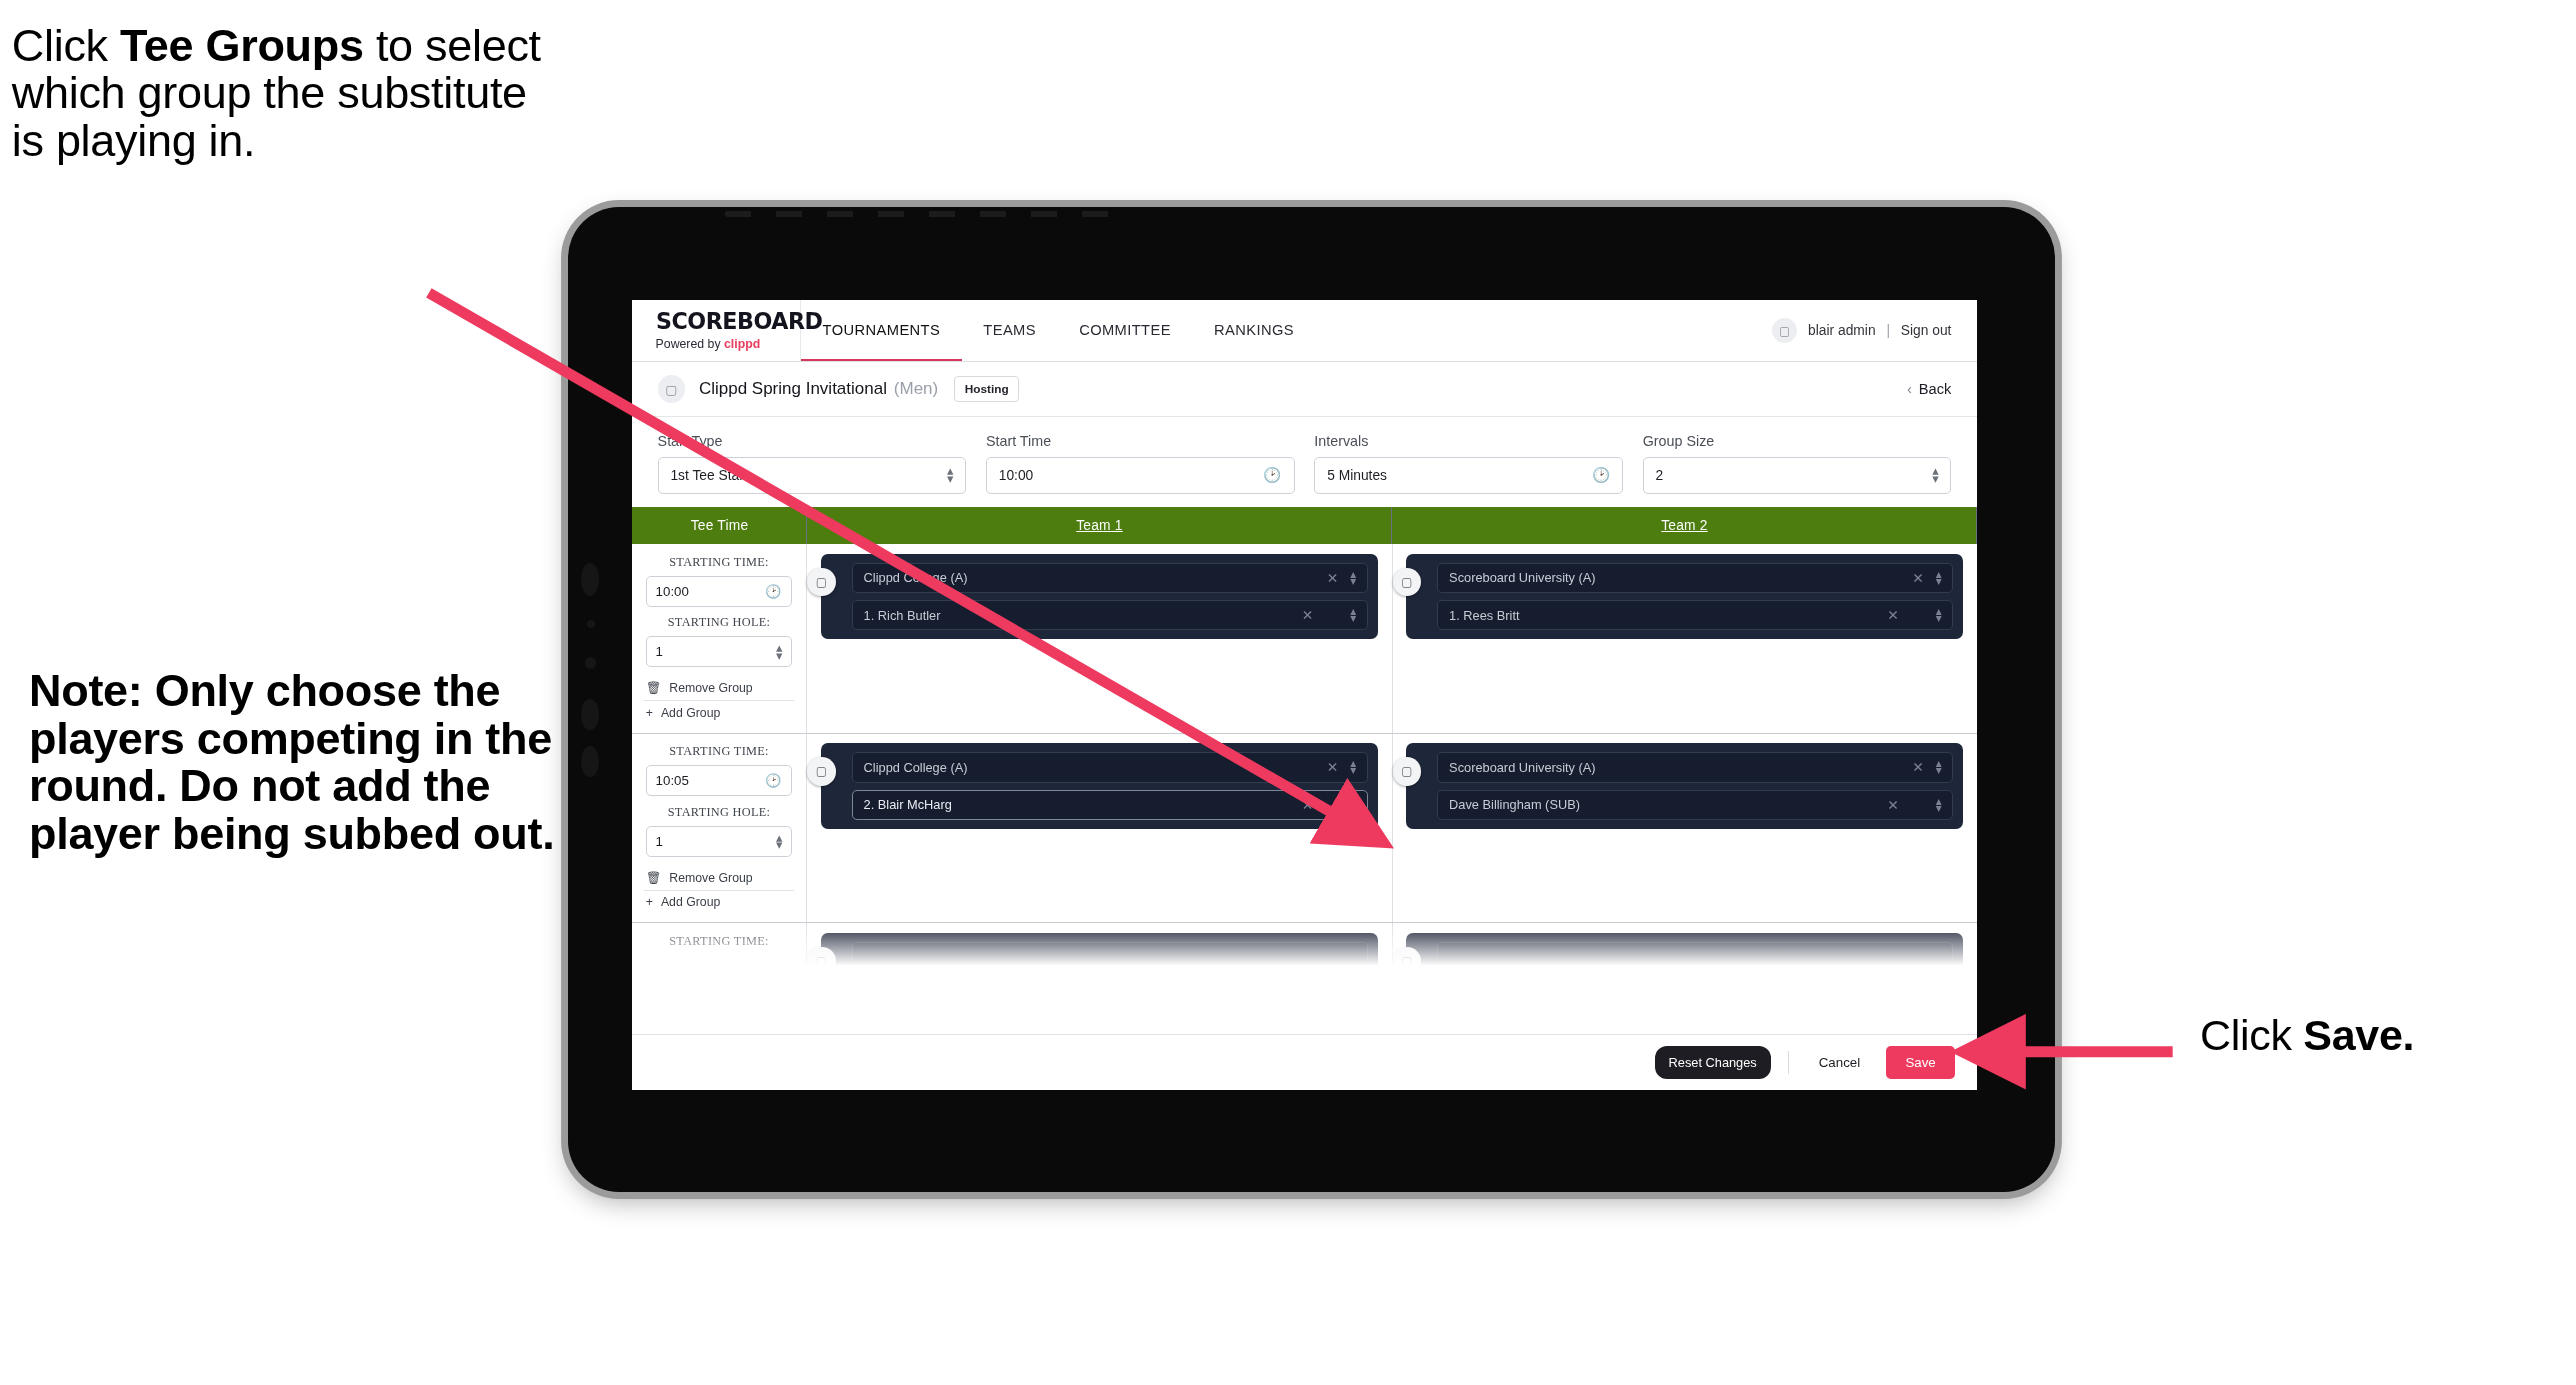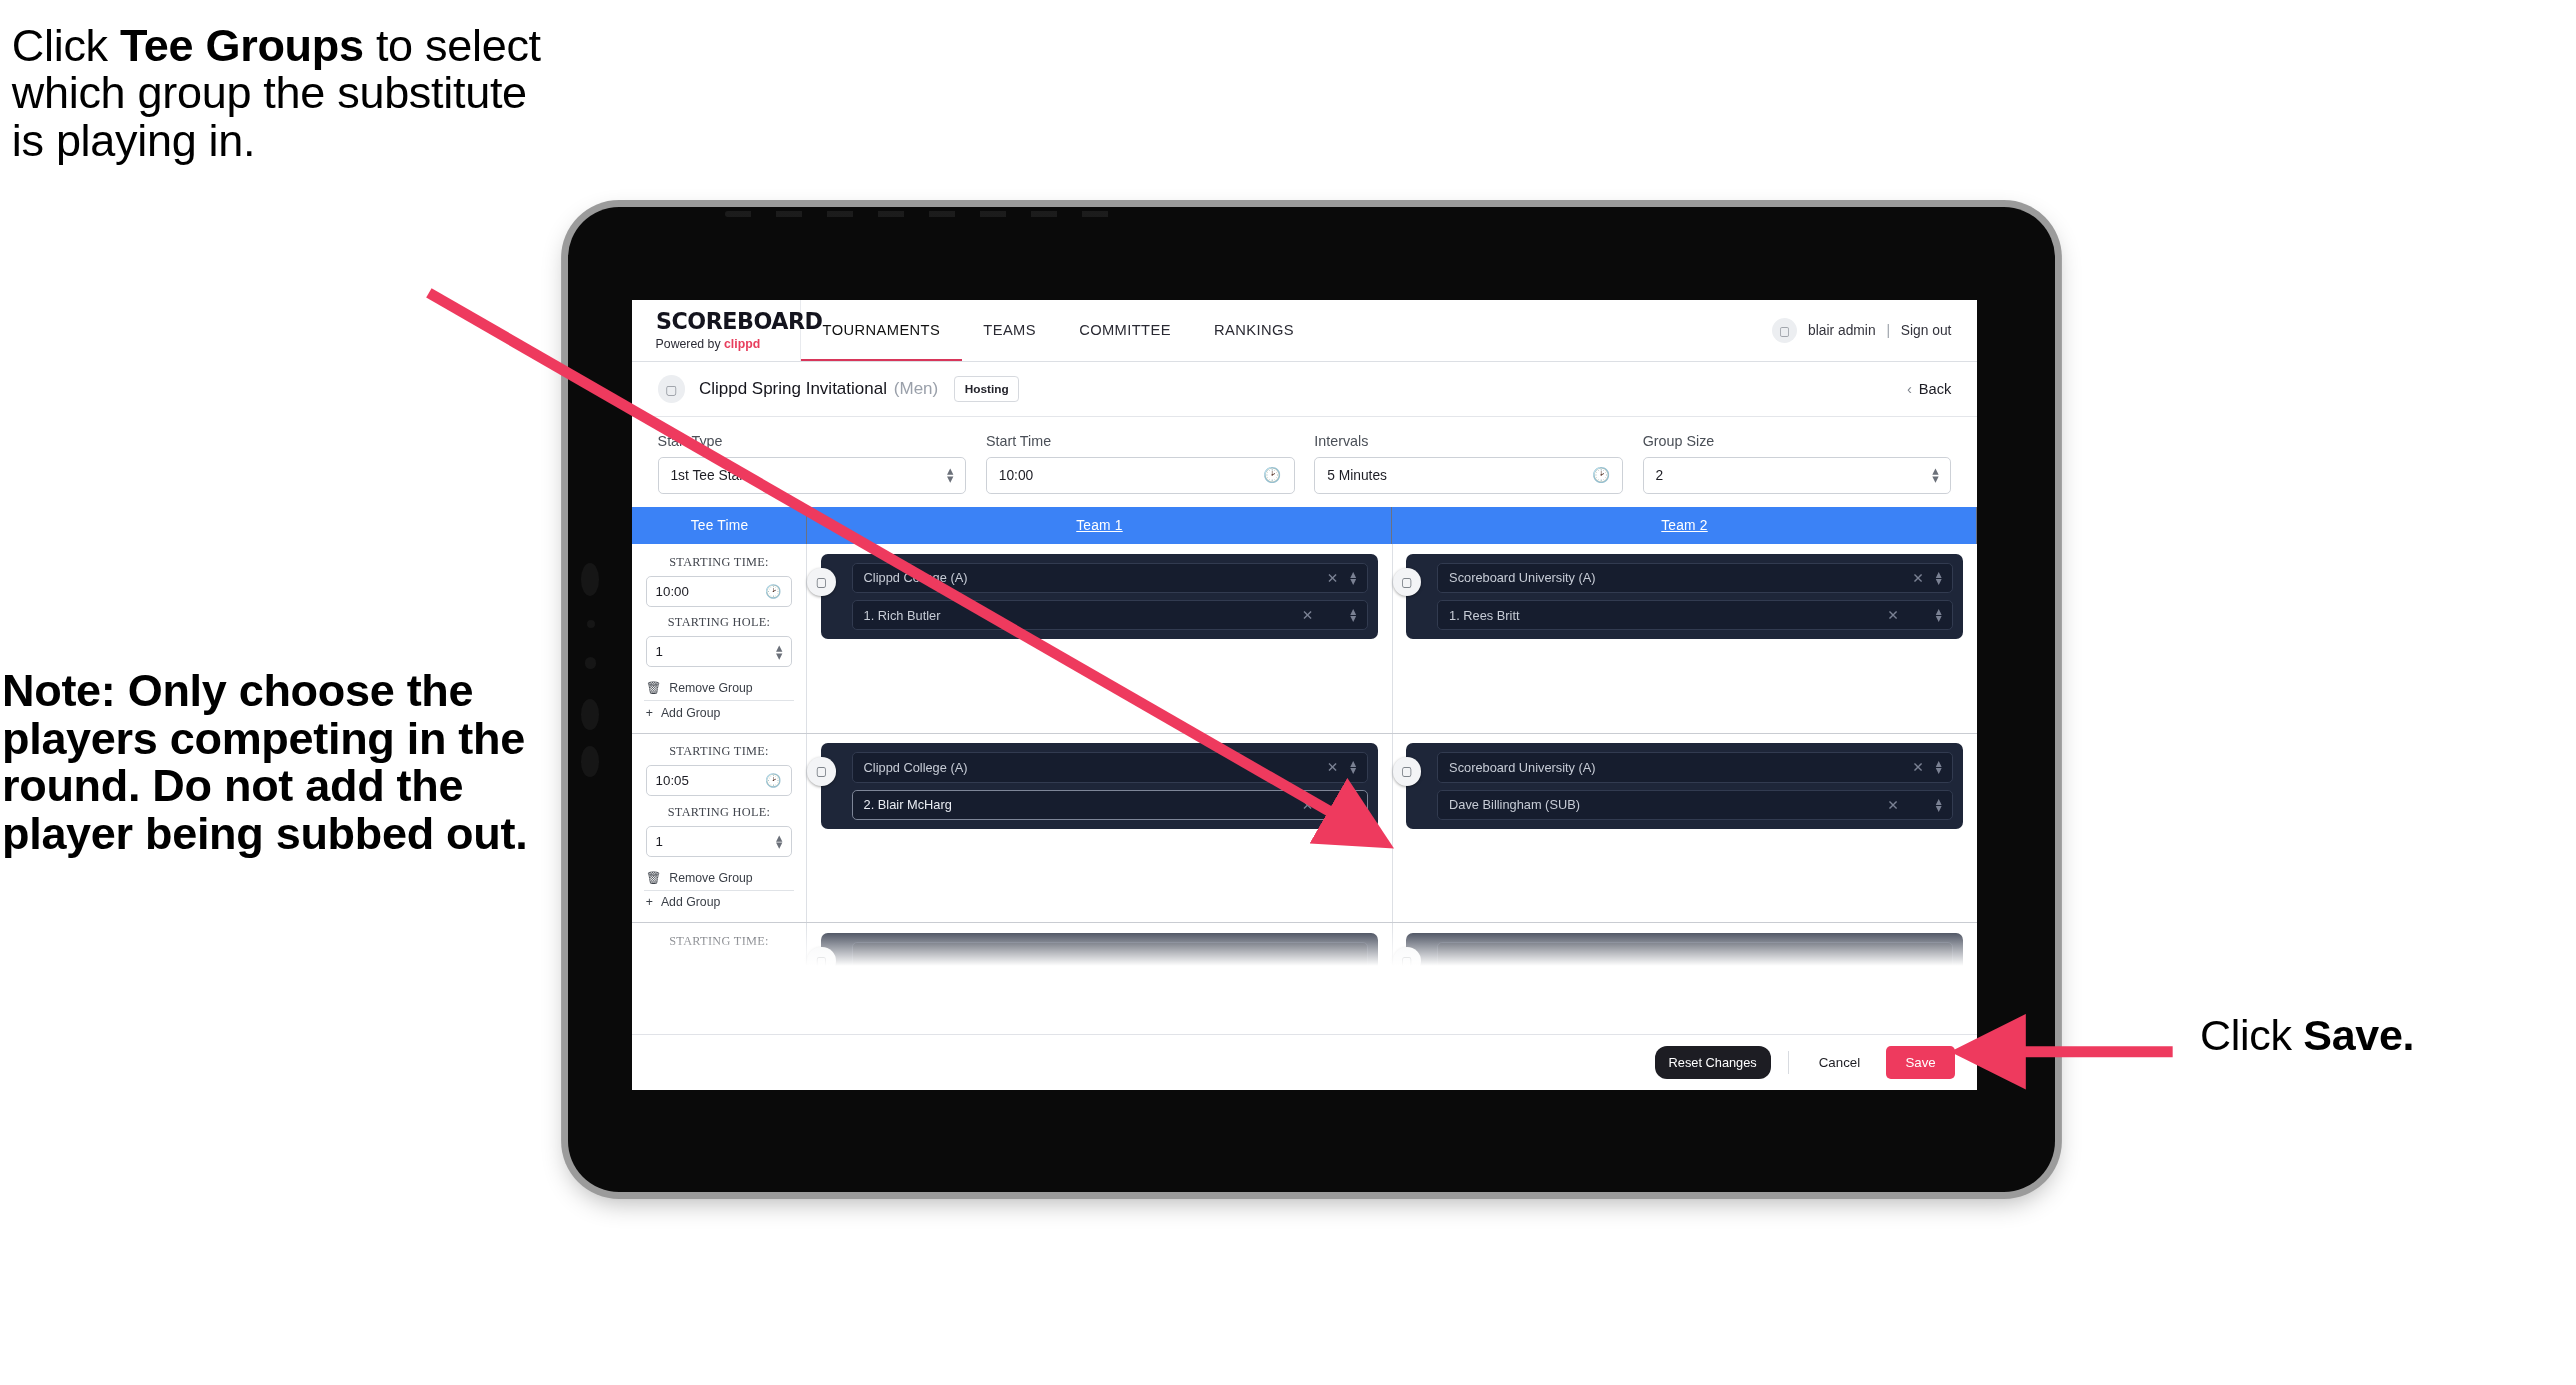--- a/index.html
+++ b/index.html
@@ -10,21 +10,21 @@
   }
   .stage{position:absolute;inset:0;}
 
   
   .anno{
     position:absolute;color:#000;font-size:45px;line-height:1.06;
     letter-spacing:-0.3px;
   }
   .anno b{font-weight:bold;}
   #anno-top{left:11.8px;top:21.6px;width:551px;font-weight:400;}
-  #anno-note{left:2px;top:667px;width:536px;font-weight:bold;}
+  #anno-note{left:29px;top:667px;width:536px;font-weight:bold;}
   #anno-save{left:2200px;top:1013px;font-size:43px;font-weight:400;white-space:nowrap;}
 
   
   .tablet{
     position:absolute;left:568px;top:207px;width:1487px;height:985px;
     background:#0a0a0a;border-radius:51px;
     box-shadow:0 0 0 6.9px #9b9b9b, 0 9.8px 25.6px rgba(0,0,0,.30);
   }
   .tablet .cam{position:absolute;border-radius:50%;background:#161616;}
   .cam-a{left:12.8px;top:356px;width:18.7px;height:33px;}
@@ -72,21 +72,21 @@
   .controls{display:flex;gap:19.7px;padding:15.7px 25.6px 13.8px;background:#fff;}
   .ctl{flex:1;}
   .ctl-label{font-size:14.3px;color:#4a4f57;margin-bottom:7.9px;}
   .field{height:37px;border:1px solid #cdd1d7;border-radius:4.9px;background:#fff;
      display:flex;align-items:center;padding:0 11.8px;font-size:13.8px;color:#1d1d24;box-sizing:border-box;}
   .field .val{flex:1;}
   .field .ic{color:#6b7079;font-size:14.7px;}
   .spin{display:flex;flex-direction:column;line-height:.62;font-size:12.8px;color:#6b7079;}
 
   
-  .thead{display:flex;background:#3b82f6;color:#fff;}
+  .thead{display:flex;background:#4d7c0f;color:#fff;}
   .thead .c{padding:10.8px 0;text-align:center;font-size:13.8px;letter-spacing:0.2px;}
   .col-tee{width:175px;flex:none;box-shadow:inset -1px 0 0 #6a7182;}
   .col-team{flex:1;box-shadow:inset -1px 0 0 #6a7182;text-decoration:underline;}
   .tbody{background:#fff;}
   .trow{display:flex;border-bottom:1px solid #c9ccd2;min-height:145px;}
   .teecell{width:175px;flex:none;border-right:1px solid #dde0e5;padding:10.8px 13.8px 7.9px;box-sizing:border-box;
      display:flex;flex-direction:column;align-items:center;}
   .tee-lab{font-size:12.3px;color:#41454d;letter-spacing:0.3px;margin-bottom:5.9px;font-weight:500;font-family:Liberation Serif, serif;}
   .tee-field{width:100%;height:31px;border:1px solid #cdd1d7;border-radius:4.9px;display:flex;align-items:center;
      padding:0 8.8px;font-size:13.3px;color:#1d1d24;box-sizing:border-box;margin-bottom:8.8px;}

